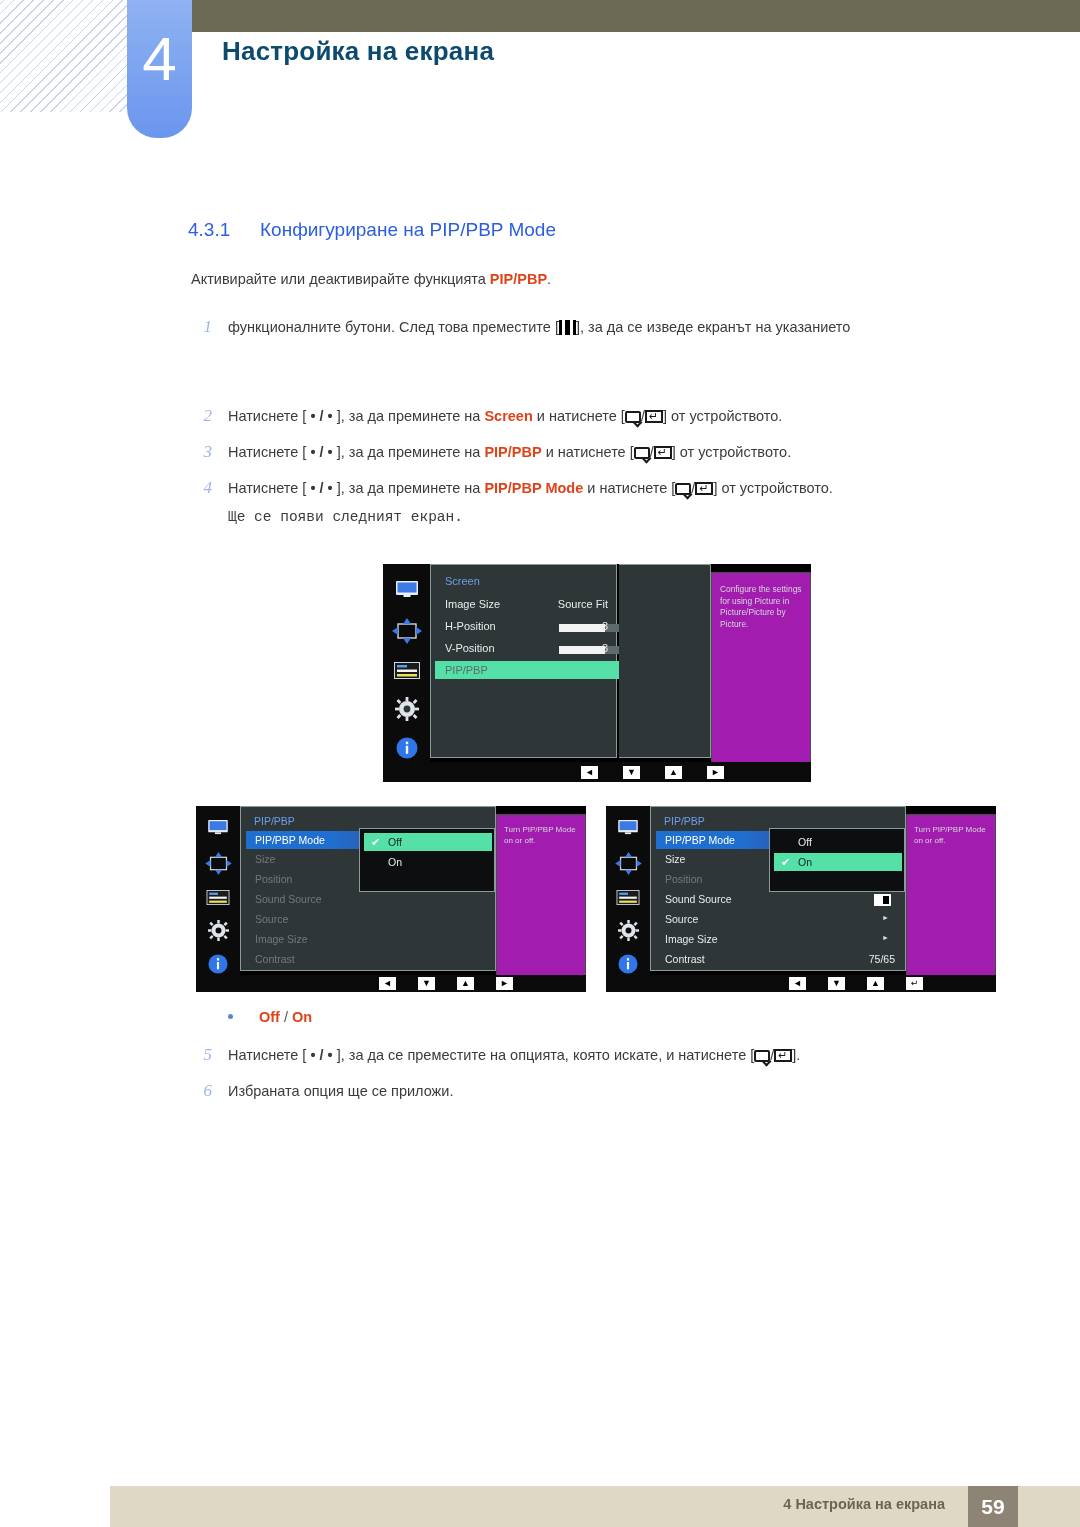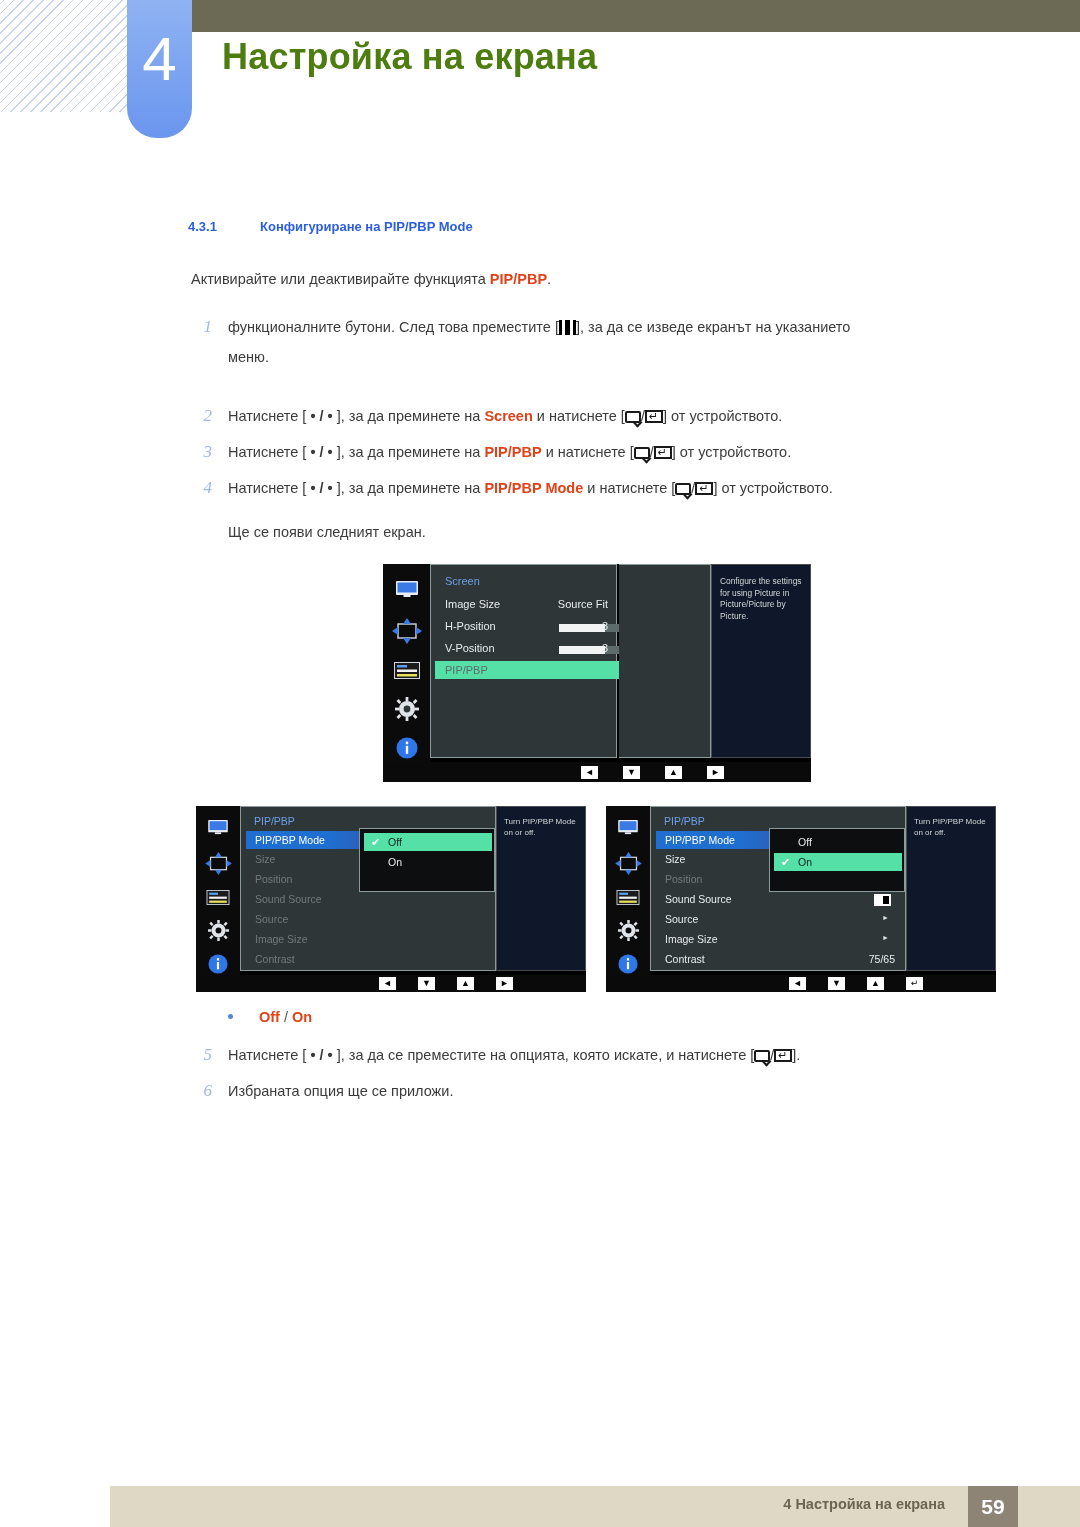--- a/index.html
+++ b/index.html
@@ -18,27 +18,27 @@
     position:absolute;left:192px;top:0;width:888px;height:32px;background:#6c6a55;
   }
   .chapnum{
     position:absolute;left:127px;top:0;width:65px;height:138px;
     background:linear-gradient(180deg,#8fb2f2 0%,#6a96ee 100%);
     border-bottom-left-radius:30px;border-bottom-right-radius:30px;
     color:#ffffff;font-size:62px;line-height:118px;text-align:center;font-weight:400;
   }
   .chaptitle{
     position:absolute;left:222px;top:36px;width:700px;
-    color:#4d7c0f;font-size:36px;font-weight:bold;letter-spacing:.2px;
+    color:#0c4a6e;font-size:26px;font-weight:bold;letter-spacing:.2px;
   }
 
   
   .sect-h{
     position:absolute;left:188px;top:219px;
-    color:#2b5fe0;font-size:13px;font-weight:bold;
+    color:#2b5fe0;font-size:19px;font-weight:normal;
   }
   .sect-h .num{display:inline-block;width:72px;}
   .lead{
     position:absolute;left:191px;top:271px;
     font-size:14.5px;color:#3b3b3b;
   }
   .orange{color:#e0431a;font-weight:bold;}
   .step{
     position:absolute;font-size:14.5px;color:#3b3b3b;line-height:30px;
   }
@@ -96,21 +96,21 @@
   .osd{position:absolute;}
   .osd .frame{position:relative;background:#000000;}
   .osd .rail{
     position:absolute;left:0;top:0;bottom:0;background:#0b0b0b;
     display:flex;flex-direction:column;align-items:center;justify-content:flex-start;
   }
   .osd .panel{
     position:absolute;background:#2f3637;border:1px solid #8b9b9b;box-sizing:border-box;
   }
   .osd .side{
-    position:absolute;top:0;background:#0f172a;color:#d2d8d8;
+    position:absolute;top:8px;background:#a21caf;color:#d2d8d8;
     box-sizing:border-box;
   }
   .osd .navbar{
     position:absolute;left:0;background:#0a0a0a;display:flex;align-items:center;
   }
   .osd .navbtn{
     width:17px;height:13px;background:#ffffff;display:inline-flex;
     align-items:center;justify-content:center;color:#000;font-size:9px;line-height:9px;
   }
   .menu-title{color:#6c9fe8;}
@@ -149,38 +149,37 @@
 
 <div class="lead">
   <span>Активирайте или деактивирайте функцията </span><span class="orange">PIP/PBP</span><span>.</span>
 </div>
 
 <div class="step" style="left:228px;top:312px;width:790px;">
   <span class="idx">1</span>
   <div>
     <span>функционалните бутони. След това преместите [</span><span class="kmenu"></span><span>], за да се изведе екранът на указанието</span>
   </div>
-  <div>меню.</div>
 </div>
 
 <div class="step" style="left:228px;top:401px;width:790px;">
   <span class="idx">2</span>
   <span>Натиснете [ </span><span class="dot">• / •</span><span> ], за да преминете на </span><span class="orange">Screen</span><span> и натиснете [</span><span class="kbox"></span><span>/</span><span class="kret"></span><span>] от устройството.</span>
 </div>
 
 <div class="step" style="left:228px;top:437px;width:790px;">
   <span class="idx">3</span>
   <span>Натиснете [ </span><span class="dot">• / •</span><span> ], за да преминете на </span><span class="orange">PIP/PBP</span><span> и натиснете [</span><span class="kbox"></span><span>/</span><span class="kret"></span><span>] от устройството.</span>
 </div>
 
 <div class="step" style="left:228px;top:473px;width:800px;">
   <span class="idx">4</span>
   <span>Натиснете [ </span><span class="dot">• / •</span><span> ], за да преминете на </span><span class="orange">PIP/PBP Mode</span><span> и натиснете [</span><span class="kbox"></span><span>/</span><span class="kret"></span><span>] от устройството.</span>
 </div>
-<div class="cont" style="left:228px;top:524px;">Ще се появи следният екран.</div>
+<div class="cont" style="left:228px;top:509px;font-family:Liberation Mono, monospace;">Ще се появи следният екран.</div>
 
 <div class="osd" style="left:383px;top:564px;width:428px;height:218px;">
   <div class="frame" style="width:428px;height:218px;">
 
     <div style="position:absolute;left:0;top:0;width:428px;height:194px;background:#000;"></div>
 
     <div class="rail" style="width:47px;height:194px;padding-top:16px;">
 
       <span style="margin-bottom:20px;">
         <svg class="ric" width="24" height="18" viewBox="0 0 24 18">

